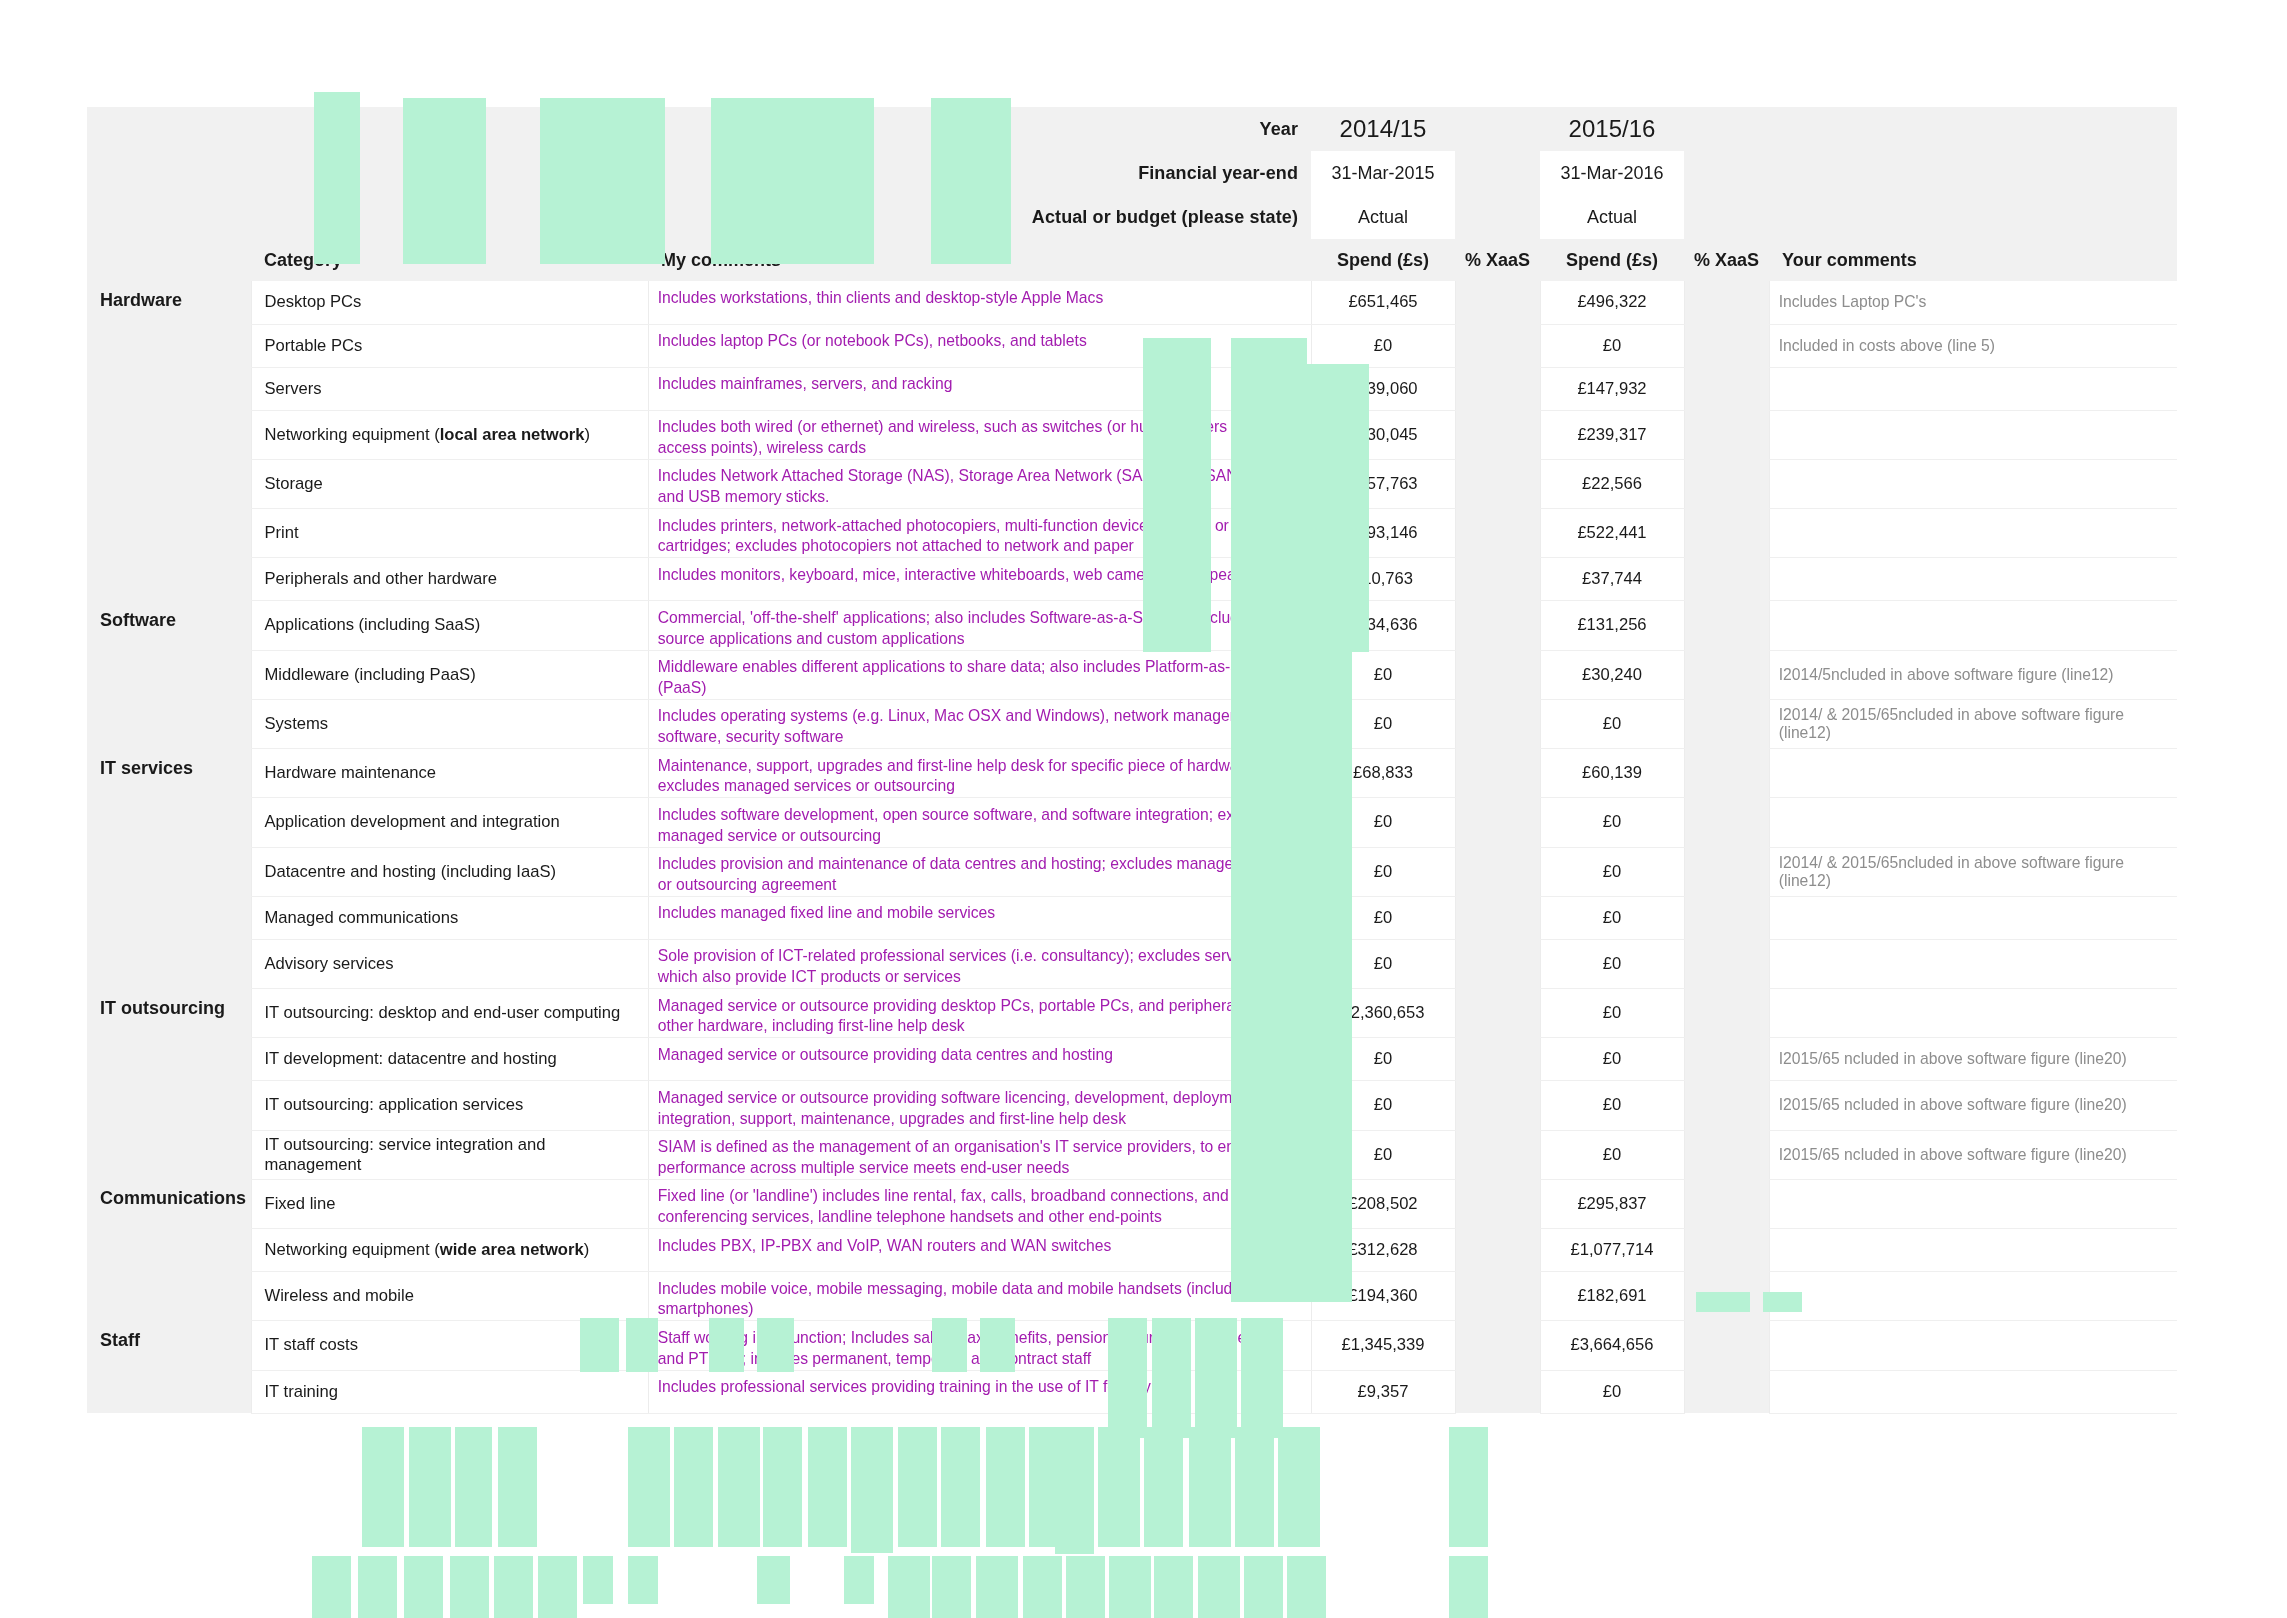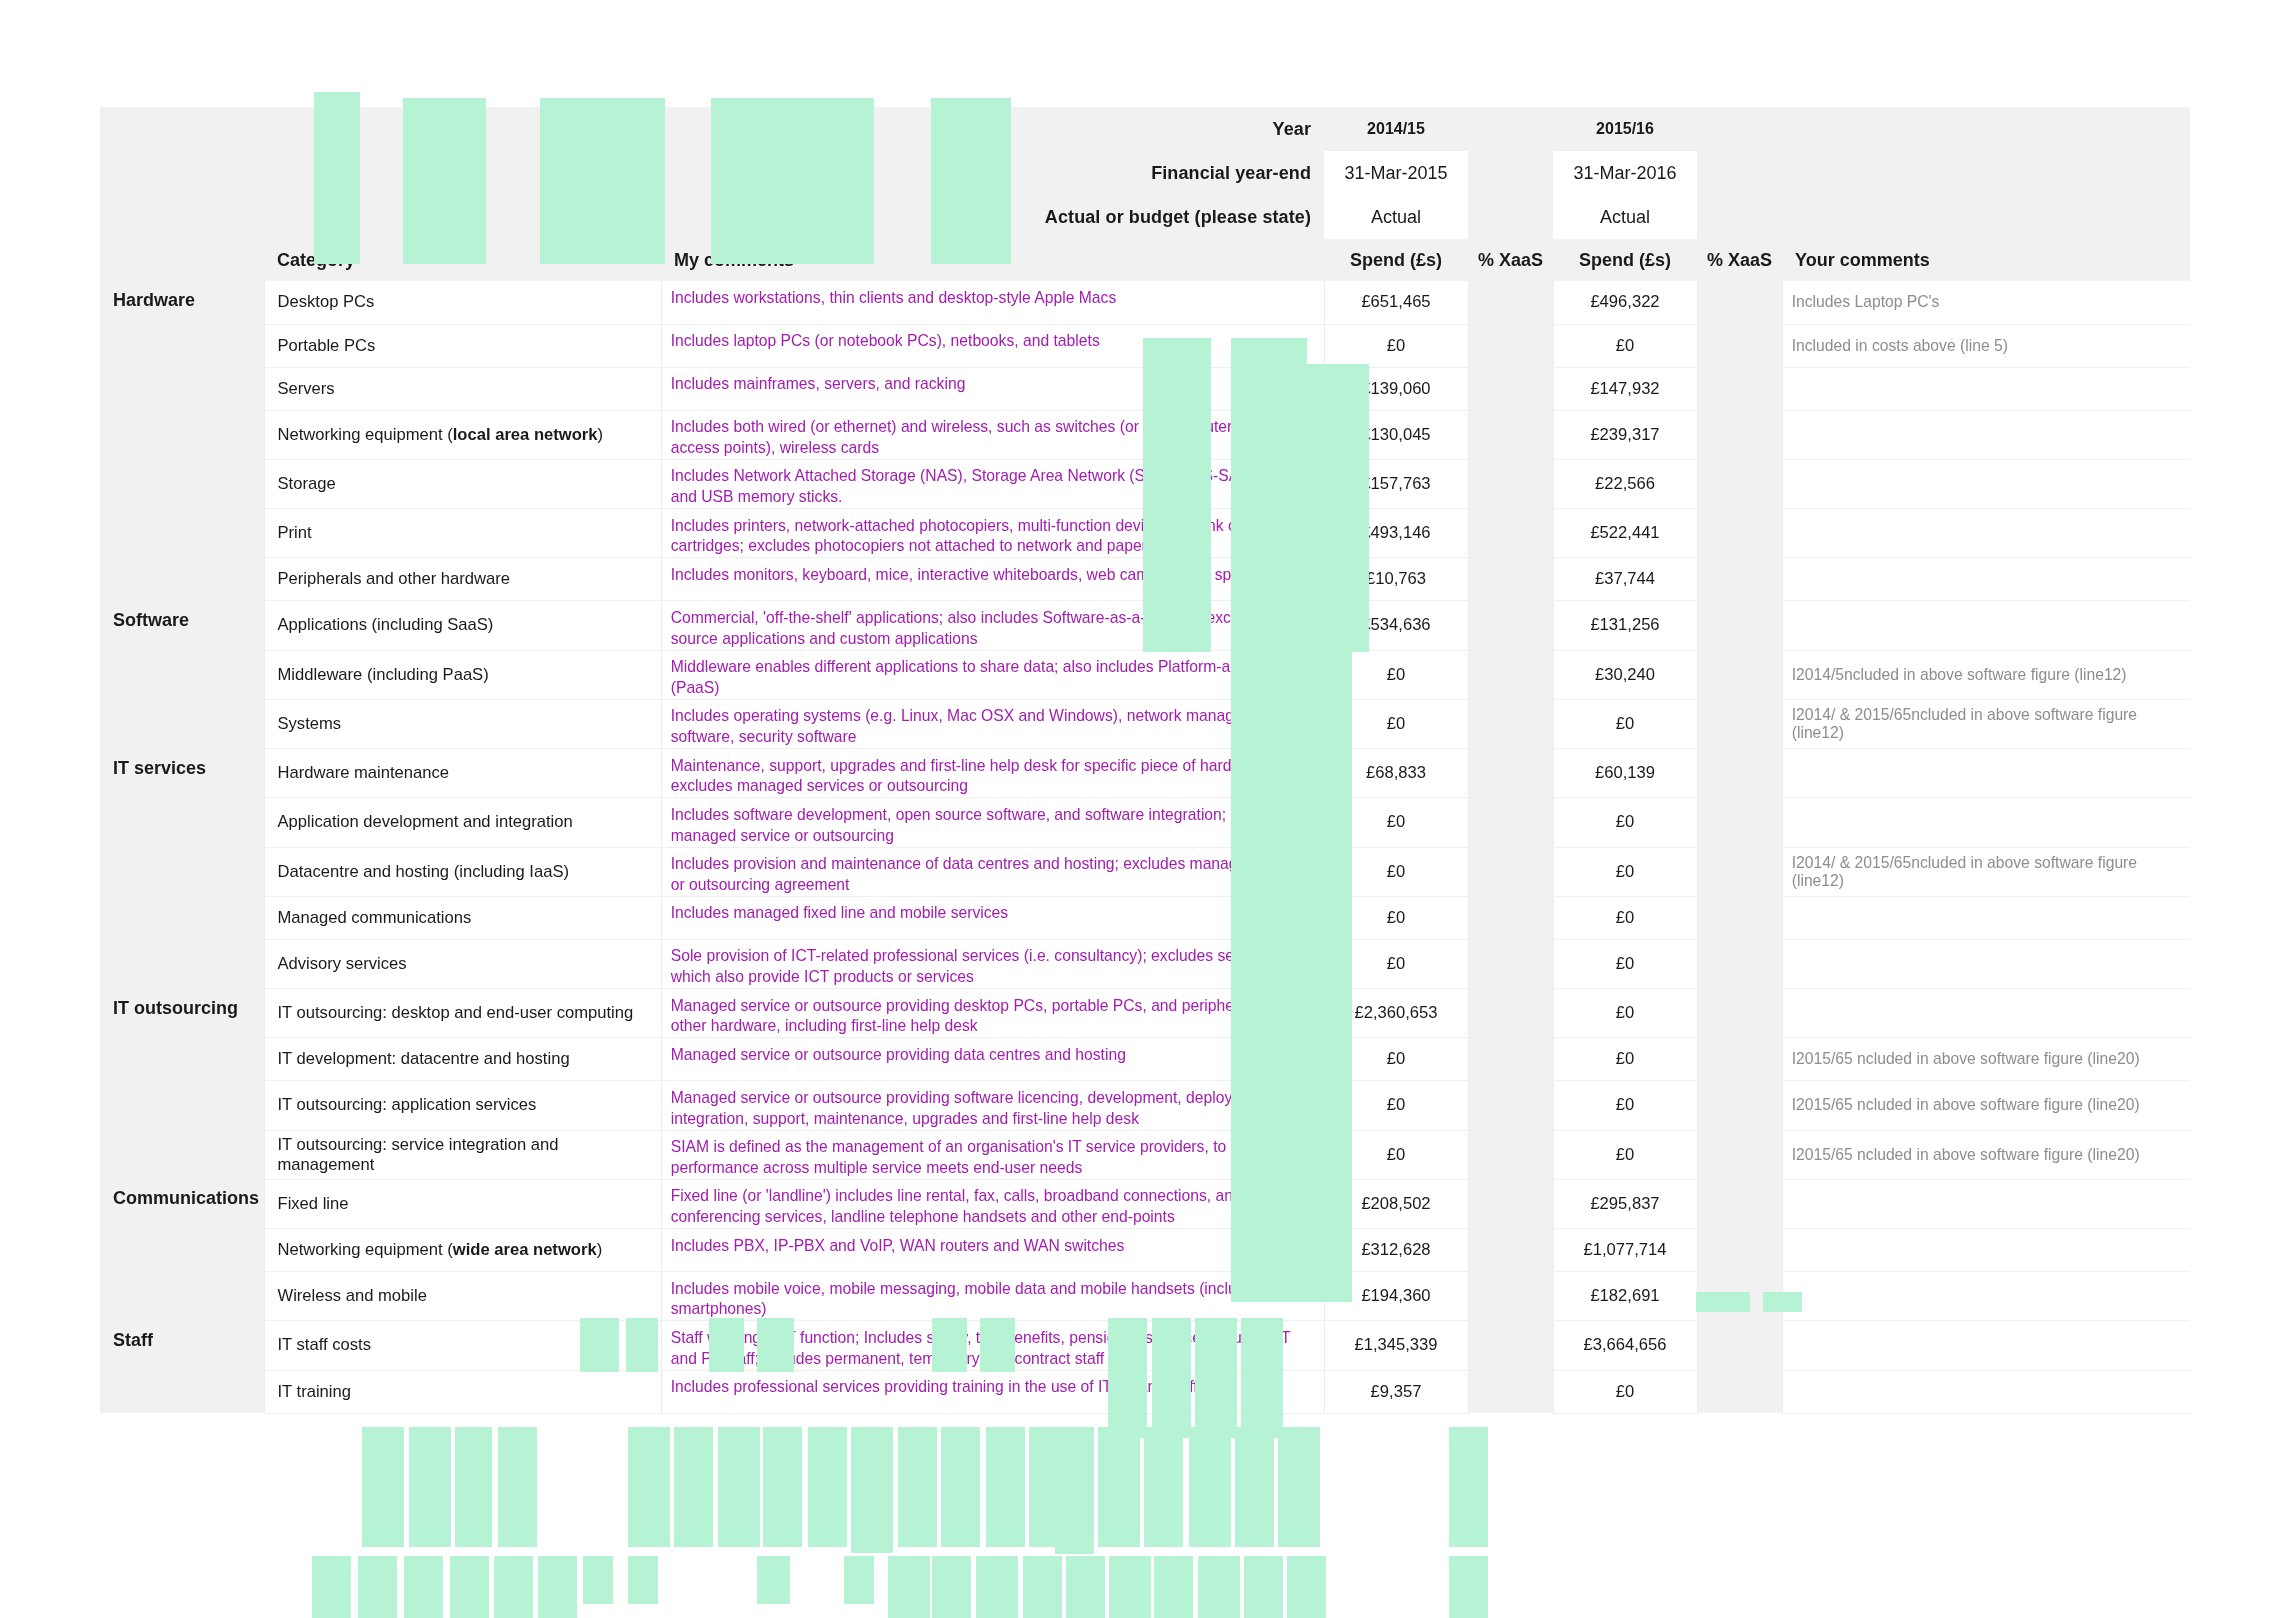--- a/index.html
+++ b/index.html
@@ -12,35 +12,35 @@
     position:relative;
     overflow:hidden;
   }
   .page{position:relative;width:2288px;height:1619px;}
 
   
   .hl{position:absolute;background:#b6f2d4;z-index:4;pointer-events:none;}
 
   
   .sheet{
-    position:absolute;left:100px;top:107px;width:2090px;
+    position:absolute;left:87px;top:107px;width:2090px;
     border-collapse:collapse;
     z-index:2;
   }
   table{border-collapse:collapse;table-layout:fixed;width:2090px;}
   td,th{padding:0;vertical-align:middle;font-weight:normal;}
 
   
   .hdrband td{background:#f1f1f1;}
   .lbl-right{
     text-align:right;font-weight:bold;font-size:18px;color:#1a1a1a;
     padding-right:13px;letter-spacing:0.1px;
   }
   .yearlbl{
-    text-align:center;font-weight:bold;font-size:16px;color:#1a1a1a;
+    text-align:center;font-weight:normal;font-size:24px;color:#1a1a1a;
   }
   .whitecell{
     background:#ffffff !important;text-align:center;font-size:18px;color:#1a1a1a;
   }
   .colhdr{
     background:#f1f1f1;text-align:center;font-weight:bold;font-size:18px;color:#1a1a1a;
   }
   .colhdr.left{text-align:left;padding-left:13px;}
 
   

